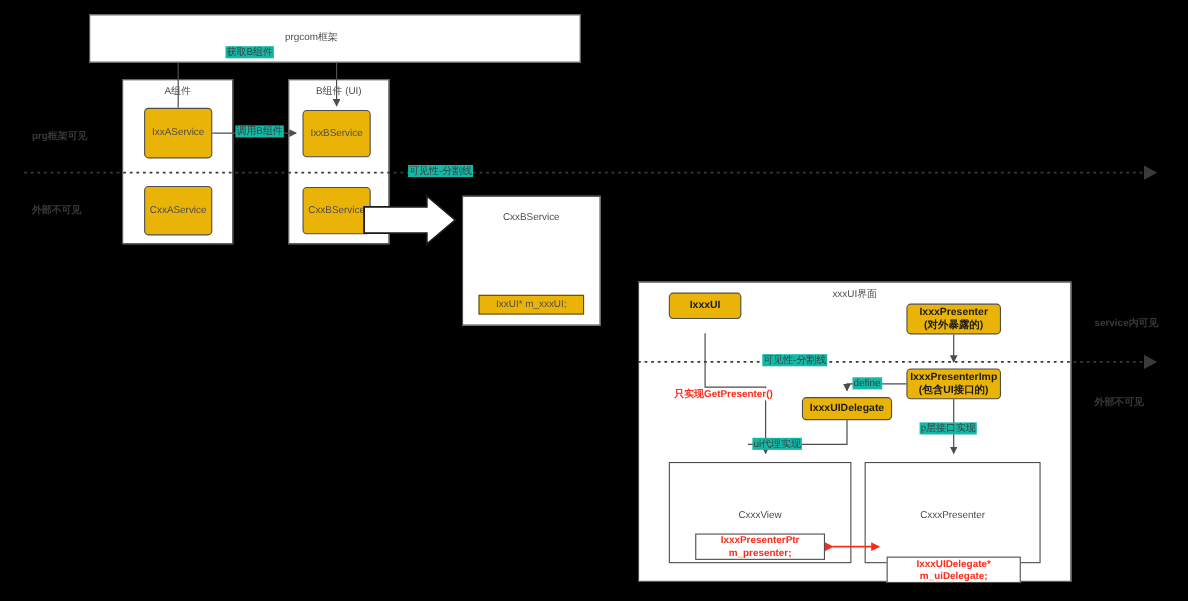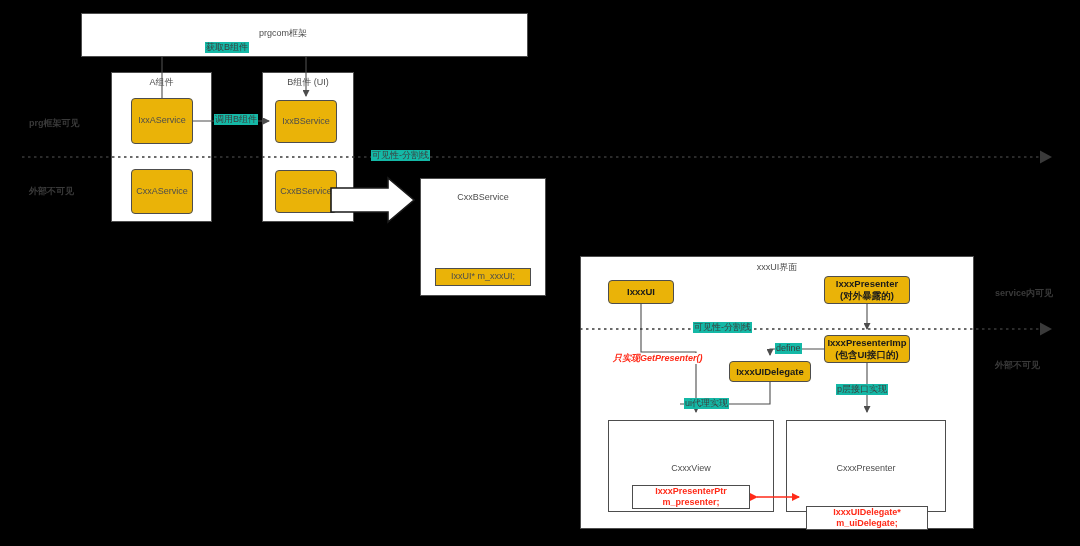--- a/index.html
+++ b/index.html
@@ -42,21 +42,21 @@
   <div class="node" style="left:275px;top:100px;width:62px;height:43px;">IxxBService</div>
   <div class="node" style="left:275px;top:170px;width:62px;height:43px;">CxxBService</div>
 
   <div class="panel" style="left:420px;top:178px;width:126px;height:118px;"></div>
   <div class="title" style="left:420px;top:192px;width:126px;">CxxBService</div>
   <div class="node sq" style="left:435px;top:268px;width:96px;height:18px;">IxxUI* m_xxxUI;</div>
 
   <div class="panel" style="left:580px;top:256px;width:394px;height:273px;"></div>
   <div class="title" style="left:580px;top:262px;width:394px;">xxxUI界面</div>
 
-  <div class="node bold" style="left:608px;top:280px;width:66px;height:24px;">IxxxUI</div>
+  <div class="node bold" style="left:608px;top:266px;width:66px;height:24px;">IxxxUI</div>
 
   <div class="node bold" style="left:824px;top:276px;width:86px;height:28px;white-space:pre-line;">IxxxPresenter
 (对外暴露的)</div>
 
   <div class="node bold" style="left:824px;top:335px;width:86px;height:28px;white-space:pre-line;">IxxxPresenterImp
 (包含UI接口的)</div>
 
   <div class="node bold" style="left:729px;top:361px;width:82px;height:21px;">IxxxUIDelegate</div>
 
   <div class="panel" style="left:608px;top:420px;width:166px;height:92px;"></div>
@@ -114,20 +114,20 @@
     <path d="M1040,322.5 L1052,329 L1040,335.5 Z" fill="#3a3a3a"></path>
   </svg>
 
   <div class="lbl" style="left:205px;top:42px;">获取B组件</div>
   <div class="lbl" style="left:214px;top:114px;">调用B组件</div>
   <div class="lbl" style="left:371px;top:150px;">可见性-分割线</div>
   <div class="lbl" style="left:693px;top:322px;">可见性-分割线</div>
   <div class="lbl" style="left:775px;top:343px;">define</div>
   <div class="lbl" style="left:684px;top:398px;">ui代理实现</div>
   <div class="lbl" style="left:836px;top:384px;">p层接口实现</div>
-  <div class="redtxt" style="left:612px;top:353px;font-style:italic;">只实现GetPresenter()</div>
+  <div class="redtxt" style="left:612px;top:353px;">只实现GetPresenter()</div>
 
   <div class="lbl onblack" style="left:28px;top:118px;">prg框架可见</div>
   <div class="lbl onblack" style="left:28px;top:186px;">外部不可见</div>
   <div class="lbl onblack" style="left:994px;top:288px;">service内可见</div>
   <div class="lbl onblack" style="left:994px;top:360px;">外部不可见</div>
 
 </div>
 
 </body></html>

